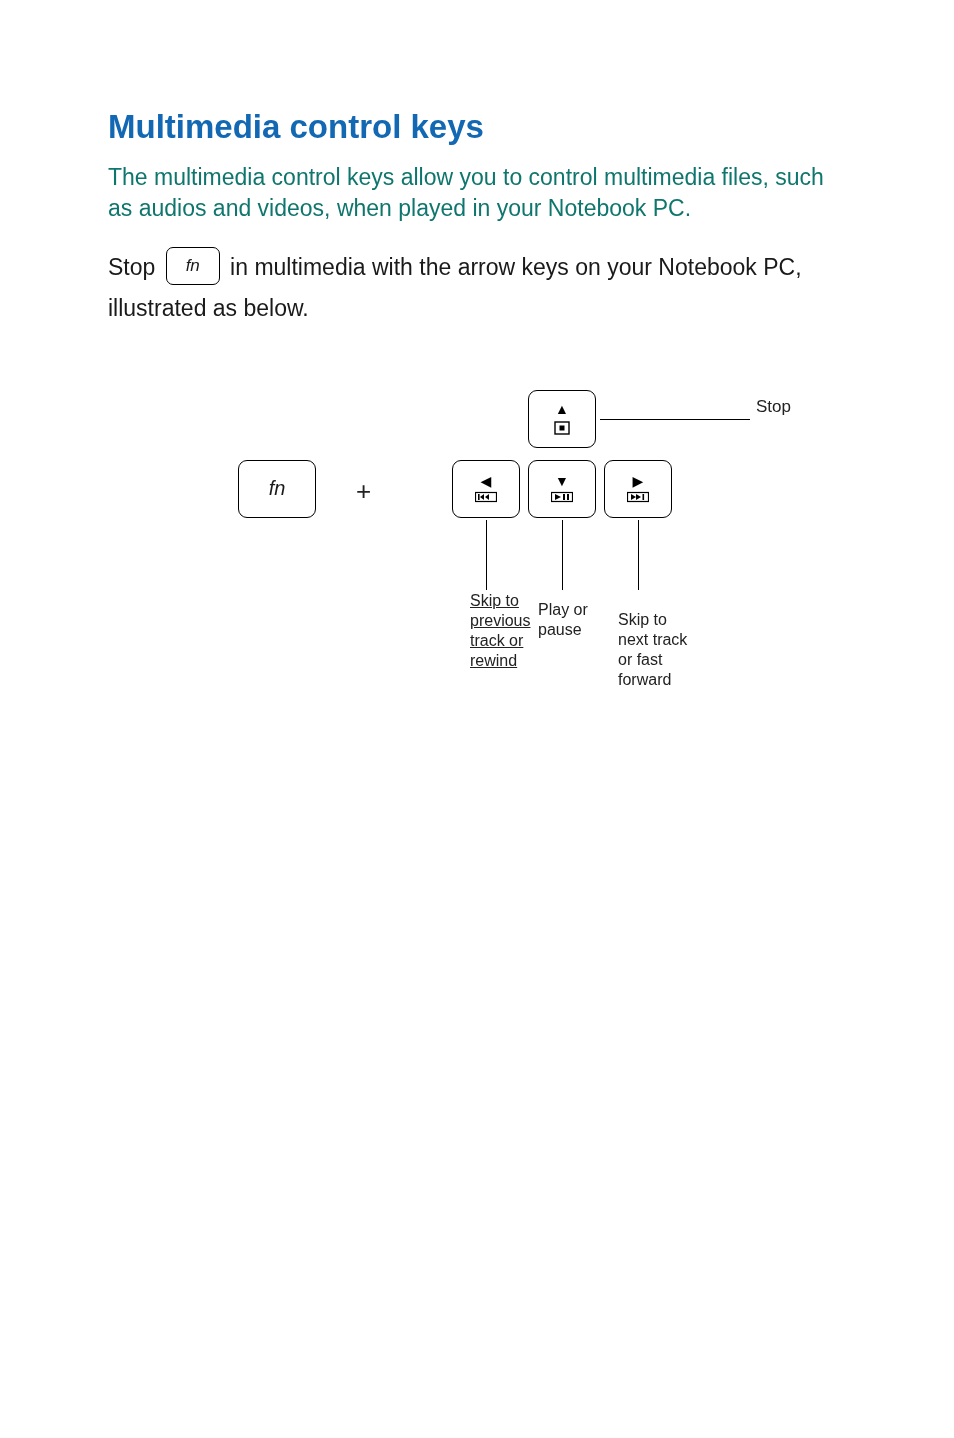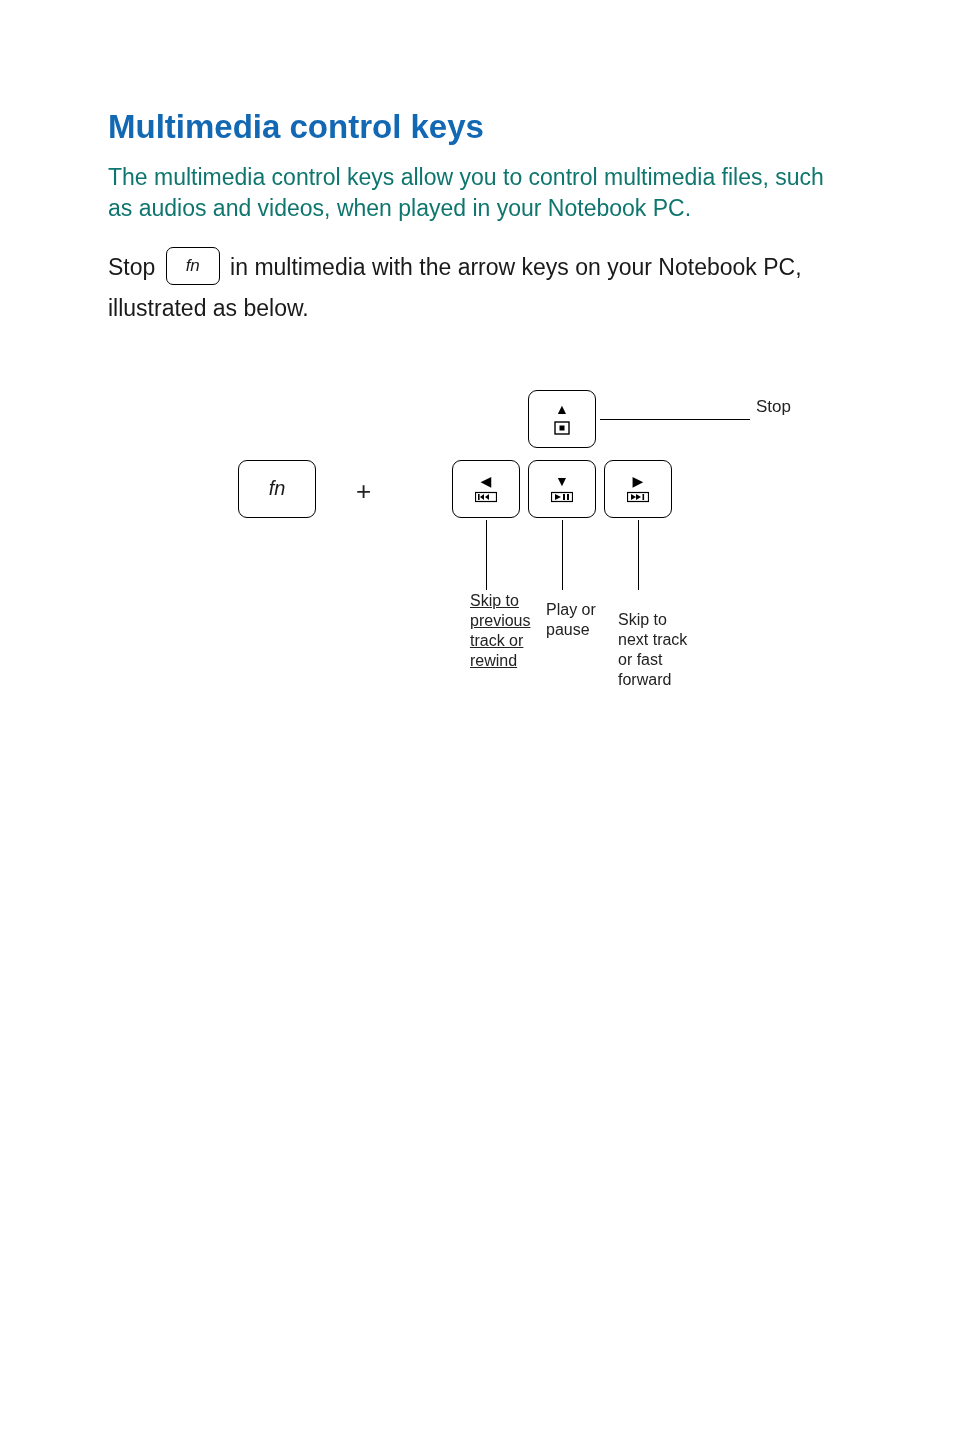--- a/index.html
+++ b/index.html
@@ -114,21 +114,21 @@
     font-size: 16px;
     line-height: 1.25;
     color: #222;
   }
   .stop-label {
     left: 518px;
     top: 6px;
     font-size: 17px;
   }
   .label-left  { left: 232px; top: 201px; width: 80px; text-decoration: underline; }
-  .label-down  { left: 308px; top: 210px; width: 60px; }
+  .label-down  { left: 300px; top: 210px; width: 60px; }
   .label-right { left: 380px; top: 220px; width: 80px; }
   .callout-line {
     position: absolute;
     background: #000;
   }
   
   .line-stop-h { left: 362px; top: 29px; width: 150px; height: 1px; }
   
   .line-v-left  { left: 248px; top: 130px; width: 1px; height: 70px; }
   .line-v-down  { left: 324px; top: 130px; width: 1px; height: 70px; }

